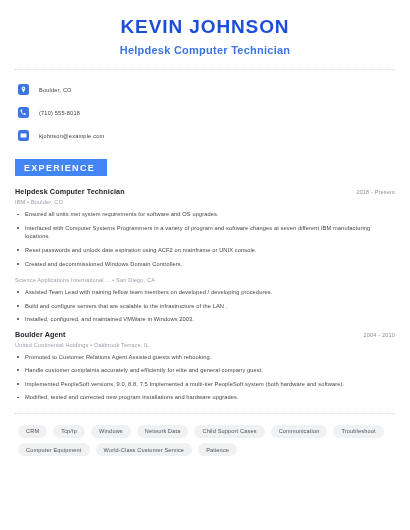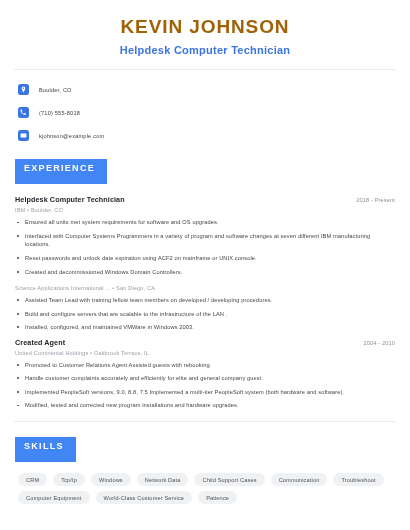--- a/index.html
+++ b/index.html
@@ -22,21 +22,21 @@
 
   
   .header {
     padding-top: 17px;
     text-align: center;
   }
   .full-name {
     font-size: 19px;
     font-weight: bold;
     letter-spacing: 0.9px;
-    color: #a16207;
+    color: #1d4ed8;
     line-height: 1.1;
   }
   .job-title {
     margin-top: 6px;
     font-size: 11px;
     font-weight: bold;
     letter-spacing: 0.25px;
     color: #3b75e3;
     line-height: 1.2;
   }
@@ -78,21 +78,21 @@
   }
 
   
   .section-badge {
     display: inline-block;
     background: #4285f4;
     color: #ffffff;
     font-size: 9px;
     font-weight: bold;
     letter-spacing: 1.3px;
-    padding: 4px 12px 10px 9px;
+    padding: 4px 12px 2px 9px;
     line-height: 1.25;
   }
   .section-wrap { margin-top: 13px; }
 
   
   .experience { margin-top: 11px; }
   .job { margin-bottom: 0; }
 
   .job-head {
     display: flex;
@@ -235,39 +235,36 @@
         <li>Assisted Team Lead with training fellow team members on developed / developing procedures.</li>
         <li>Build and configure servers that are scalable to the infrastructure of the LAN .</li>
         <li>Installed, configured, and maintained VMWare in Windows 2003.</li>
       </ul>
     </div>
 
     <div class="job-gap"></div>
 
     <div class="job">
       <div class="job-head">
-        <span class="job-role">Created Agent</span>
+        <span class="job-role">Boulder Agent</span>
         <span class="job-dates">2004 - 2010</span>
       </div>
       <div class="job-sub">United Continental Holdings  •  Oakbrook Terrace, IL</div>
       <ul class="bullets">
         <li>Promoted to Customer Relations Agent Assisted guests with rebooking.</li>
         <li>Handle customer complaints accurately and efficiently for elite and general company guest.</li>
         <li>Implemented PeopleSoft versions, 9.0, 8.8, 7.5 Implemented a multi-tier PeopleSoft system (both hardware and software).</li>
         <li>Modified, tested and corrected new program installations and hardware upgrades.</li>
       </ul>
     </div>
 
   </div>
 
   <div class="divider skills-divider"></div>
 
-  <div class="section-wrap">
-    <span class="section-badge">SKILLS</span>
-  </div>
 
   <div class="skills-list">
     <span class="skill-tag">CRM</span>
     <span class="skill-tag">Tcp/Ip</span>
     <span class="skill-tag">Windows</span>
     <span class="skill-tag">Network Data</span>
     <span class="skill-tag">Child Support Cases</span>
     <span class="skill-tag">Communication</span>
     <span class="skill-tag">Troubleshoot</span>
     <span class="skill-tag">Computer Equipment</span>

